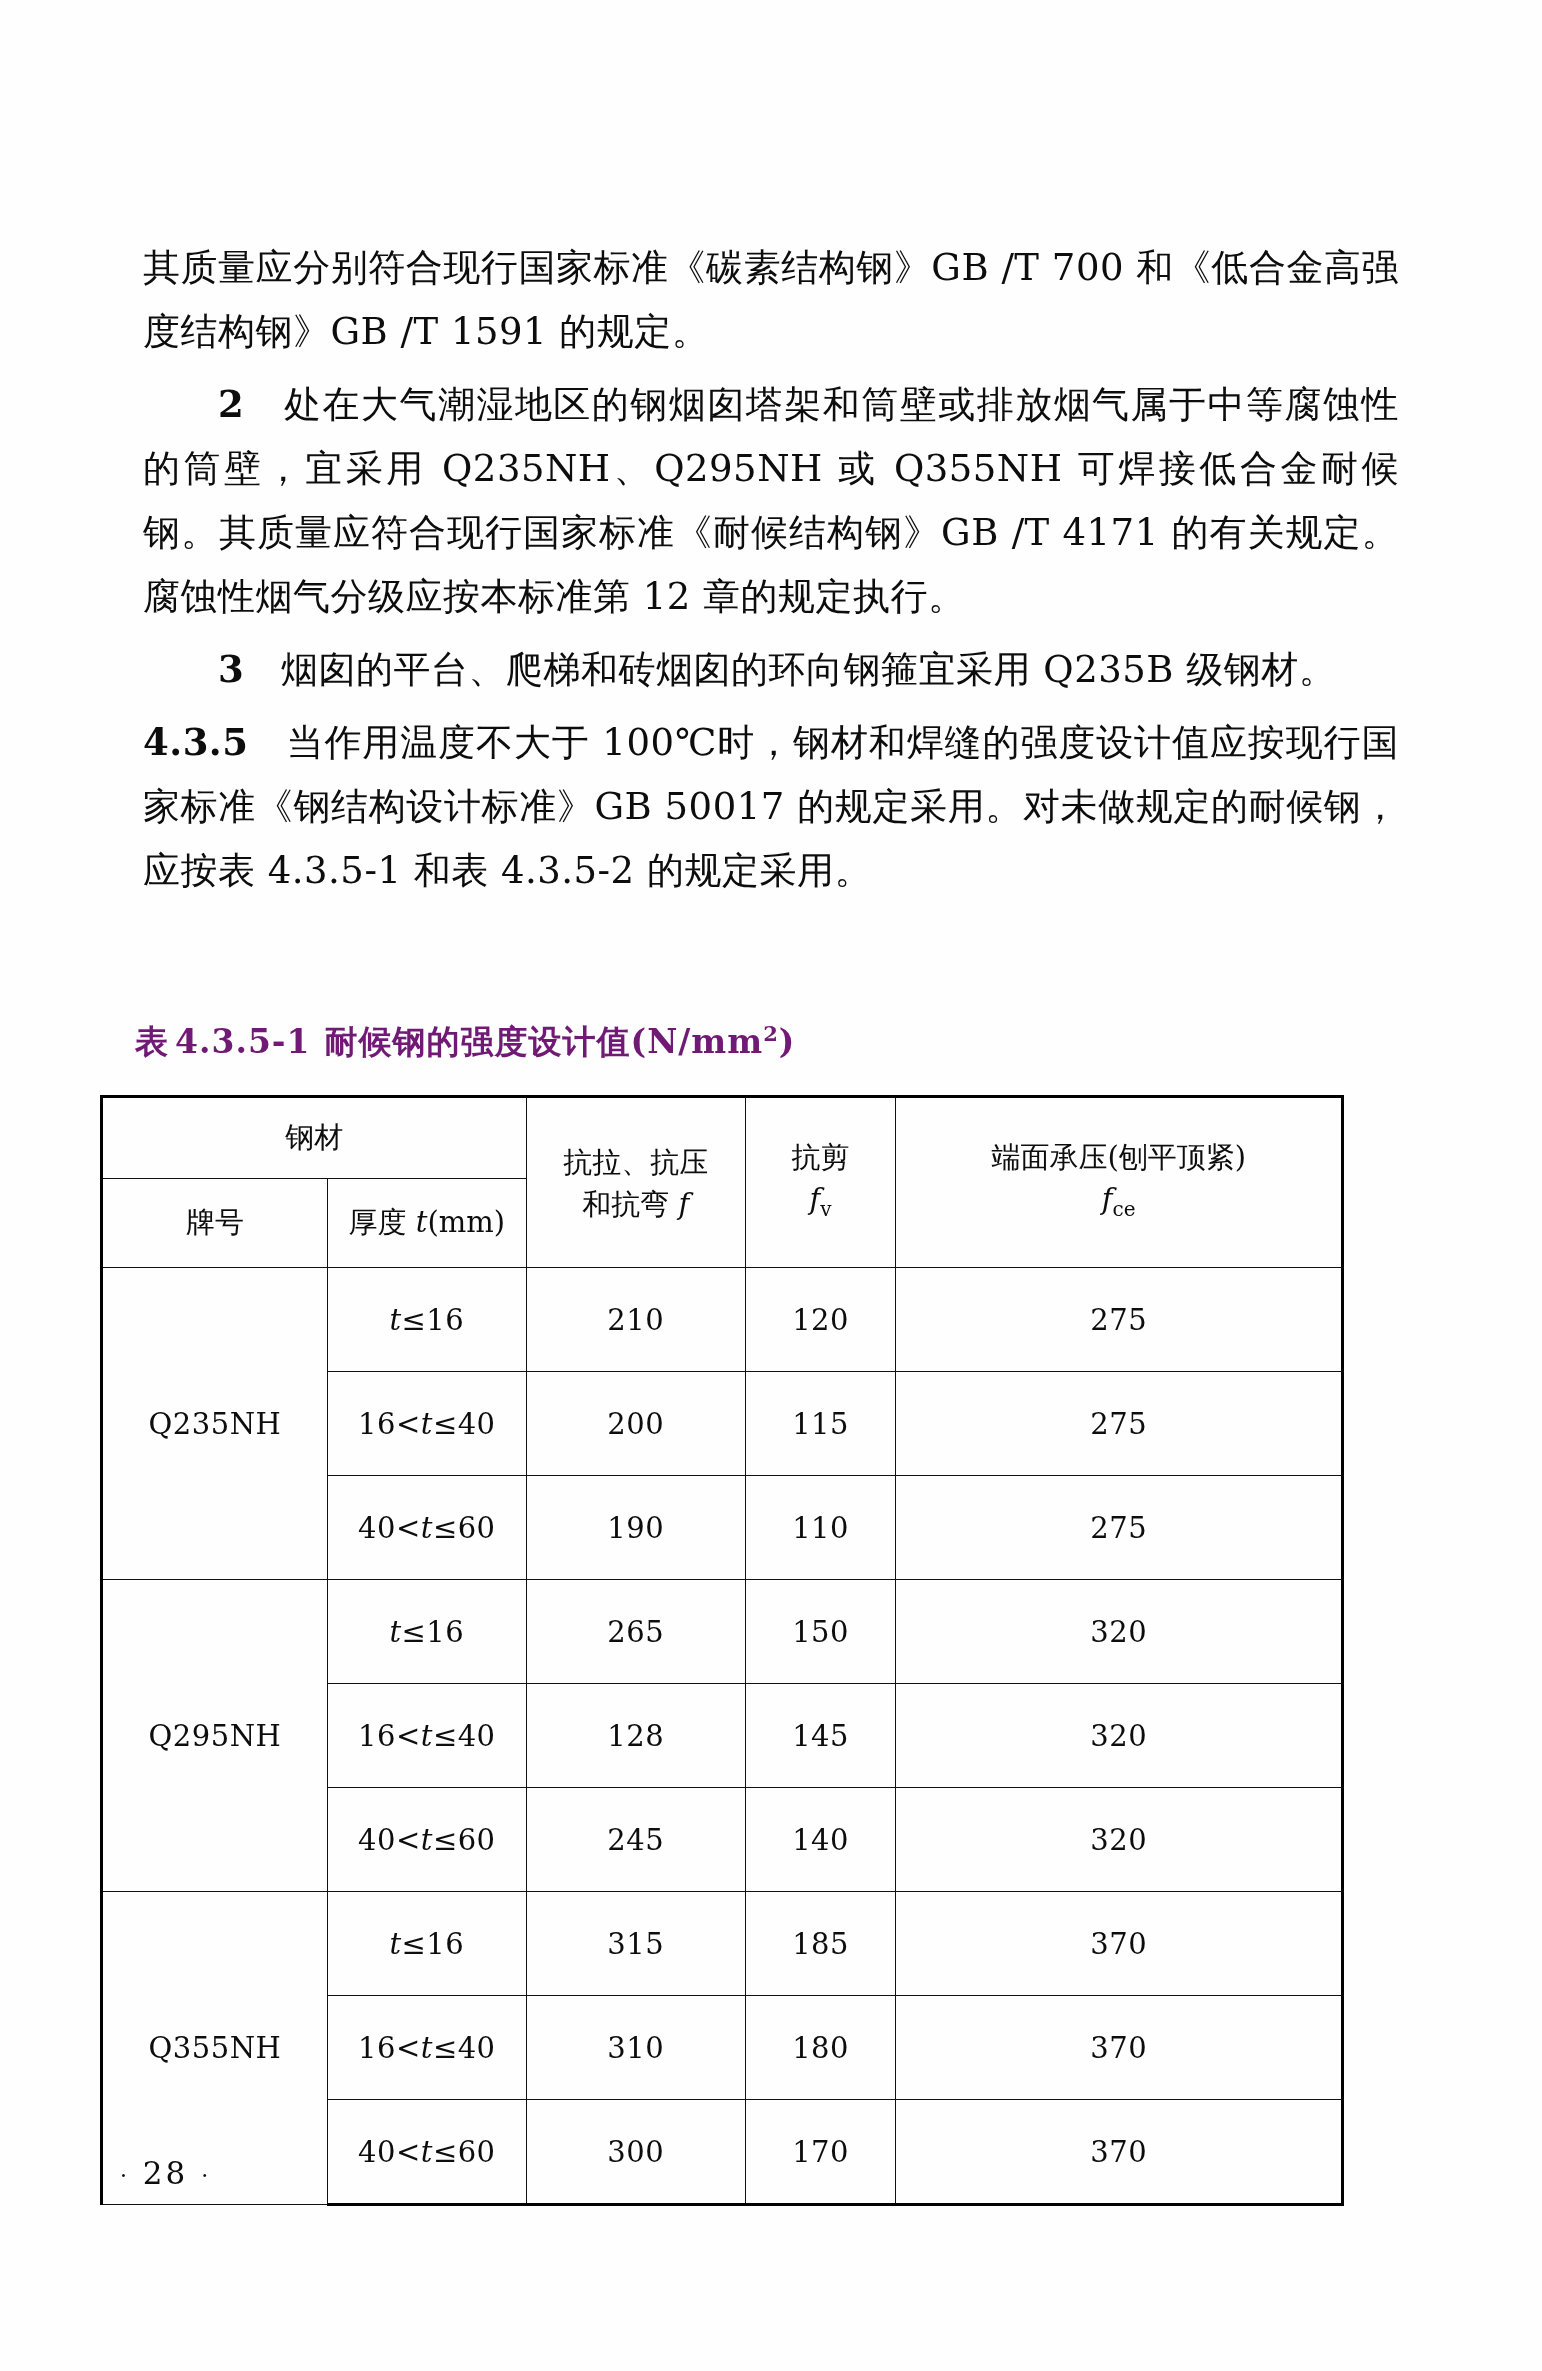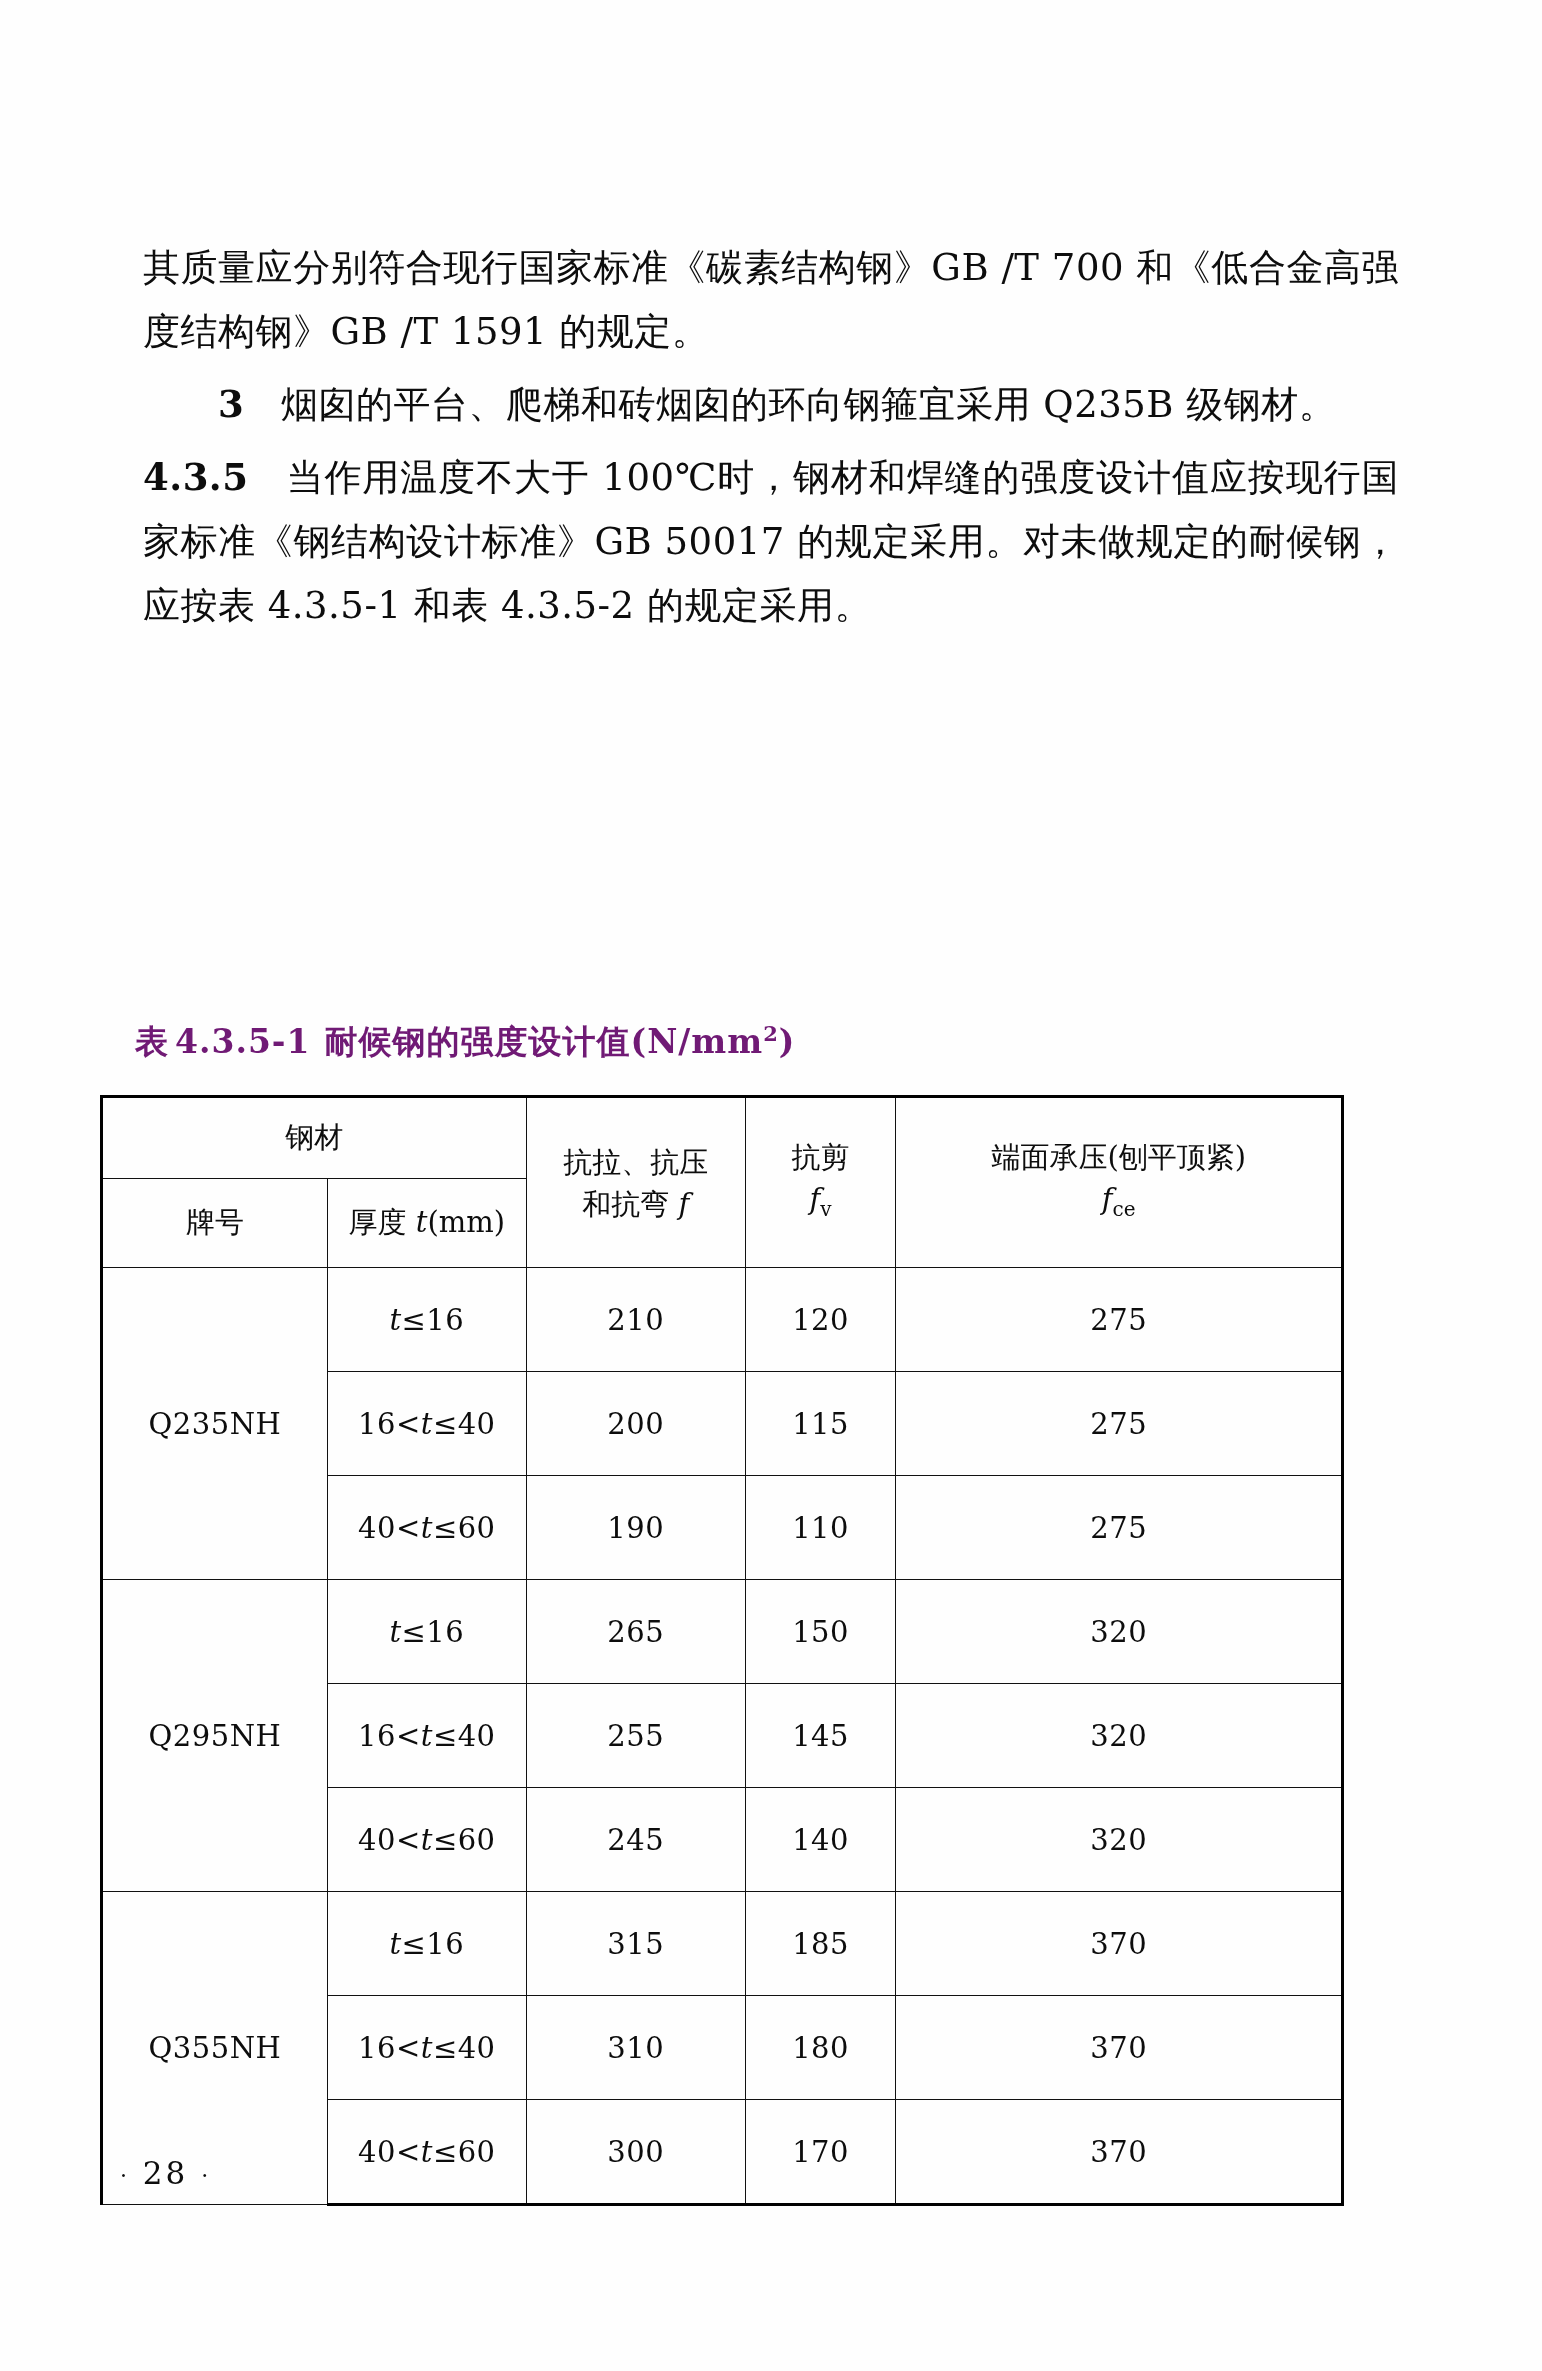--- a/index.html
+++ b/index.html
@@ -119,20 +119,23 @@
 </style>
 </head>
 <body>
 
 <div class="page">
 
   <div class="body-text">
 
     <p class="para">其质量应分别符合现行国家标准《碳素结构钢》GB /T 700 和《低合金高强度结构钢》GB /T 1591 的规定。</p>
 
+    <p class="para">
+      <span class="lead-indent"></span><span class="numlabel">2</span>&nbsp;&nbsp;&nbsp;<span>处在大气潮湿地区的钢烟囱塔架和筒壁或排放烟气属于中等腐蚀性的筒壁，宜采用 Q235NH、Q295NH 或 Q355NH 可焊接低合金耐候钢。其质量应符合现行国家标准《耐候结构钢》GB /T 4171 的有关规定。腐蚀性烟气分级应按本标准第 12 章的规定执行。</span>
+    </p>
 
     <p class="para">
       <span class="lead-indent"></span><span class="numlabel">3</span>&nbsp;&nbsp;&nbsp;<span>烟囱的平台、爬梯和砖烟囱的环向钢箍宜采用 Q235B 级钢材。</span>
     </p>
 
     <p class="para">
       <span class="sec-num">4.3.5</span>&nbsp;&nbsp;&nbsp;<span>当作用温度不大于 100℃时，钢材和焊缝的强度设计值应按现行国家标准《钢结构设计标准》GB 50017 的规定采用。对未做规定的耐候钢，应按表 4.3.5-1 和表 4.3.5-2 的规定采用。</span>
     </p>
 
   </div>
@@ -207,21 +210,21 @@
           <span></span><i class="ital">t</i><span>≤16</span>
         </td>
         <td class="h-data val">265</td>
         <td class="h-data val">150</td>
         <td class="h-data val edge-r">320</td>
       </tr>
       <tr>
         <td class="h-data thick">
           <span>16&lt;</span><i class="ital">t</i><span>≤40</span>
         </td>
-        <td class="h-data val">255</td>
+        <td class="h-data val">128</td>
         <td class="h-data val">145</td>
         <td class="h-data val edge-r">320</td>
       </tr>
       <tr>
         <td class="h-data thick">
           <span>40&lt;</span><i class="ital">t</i><span>≤60</span>
         </td>
         <td class="h-data val">245</td>
         <td class="h-data val">140</td>
         <td class="h-data val edge-r">320</td>

